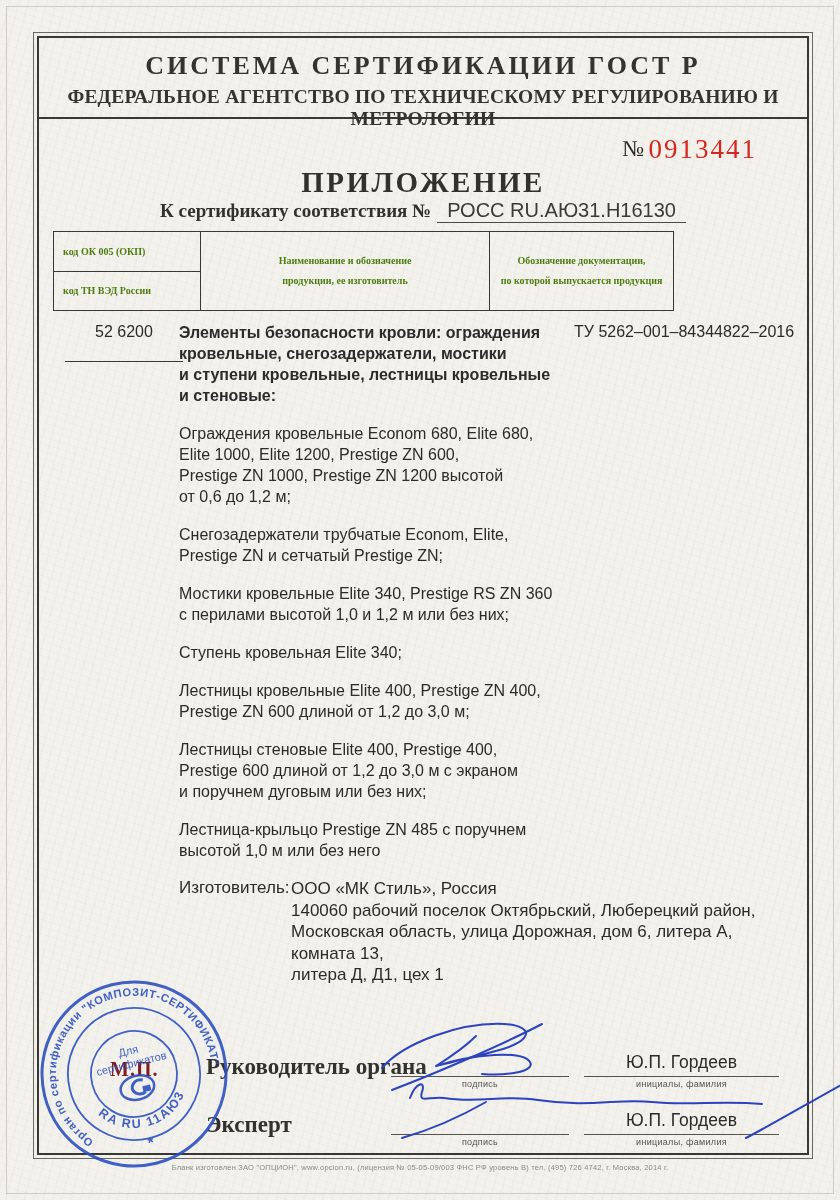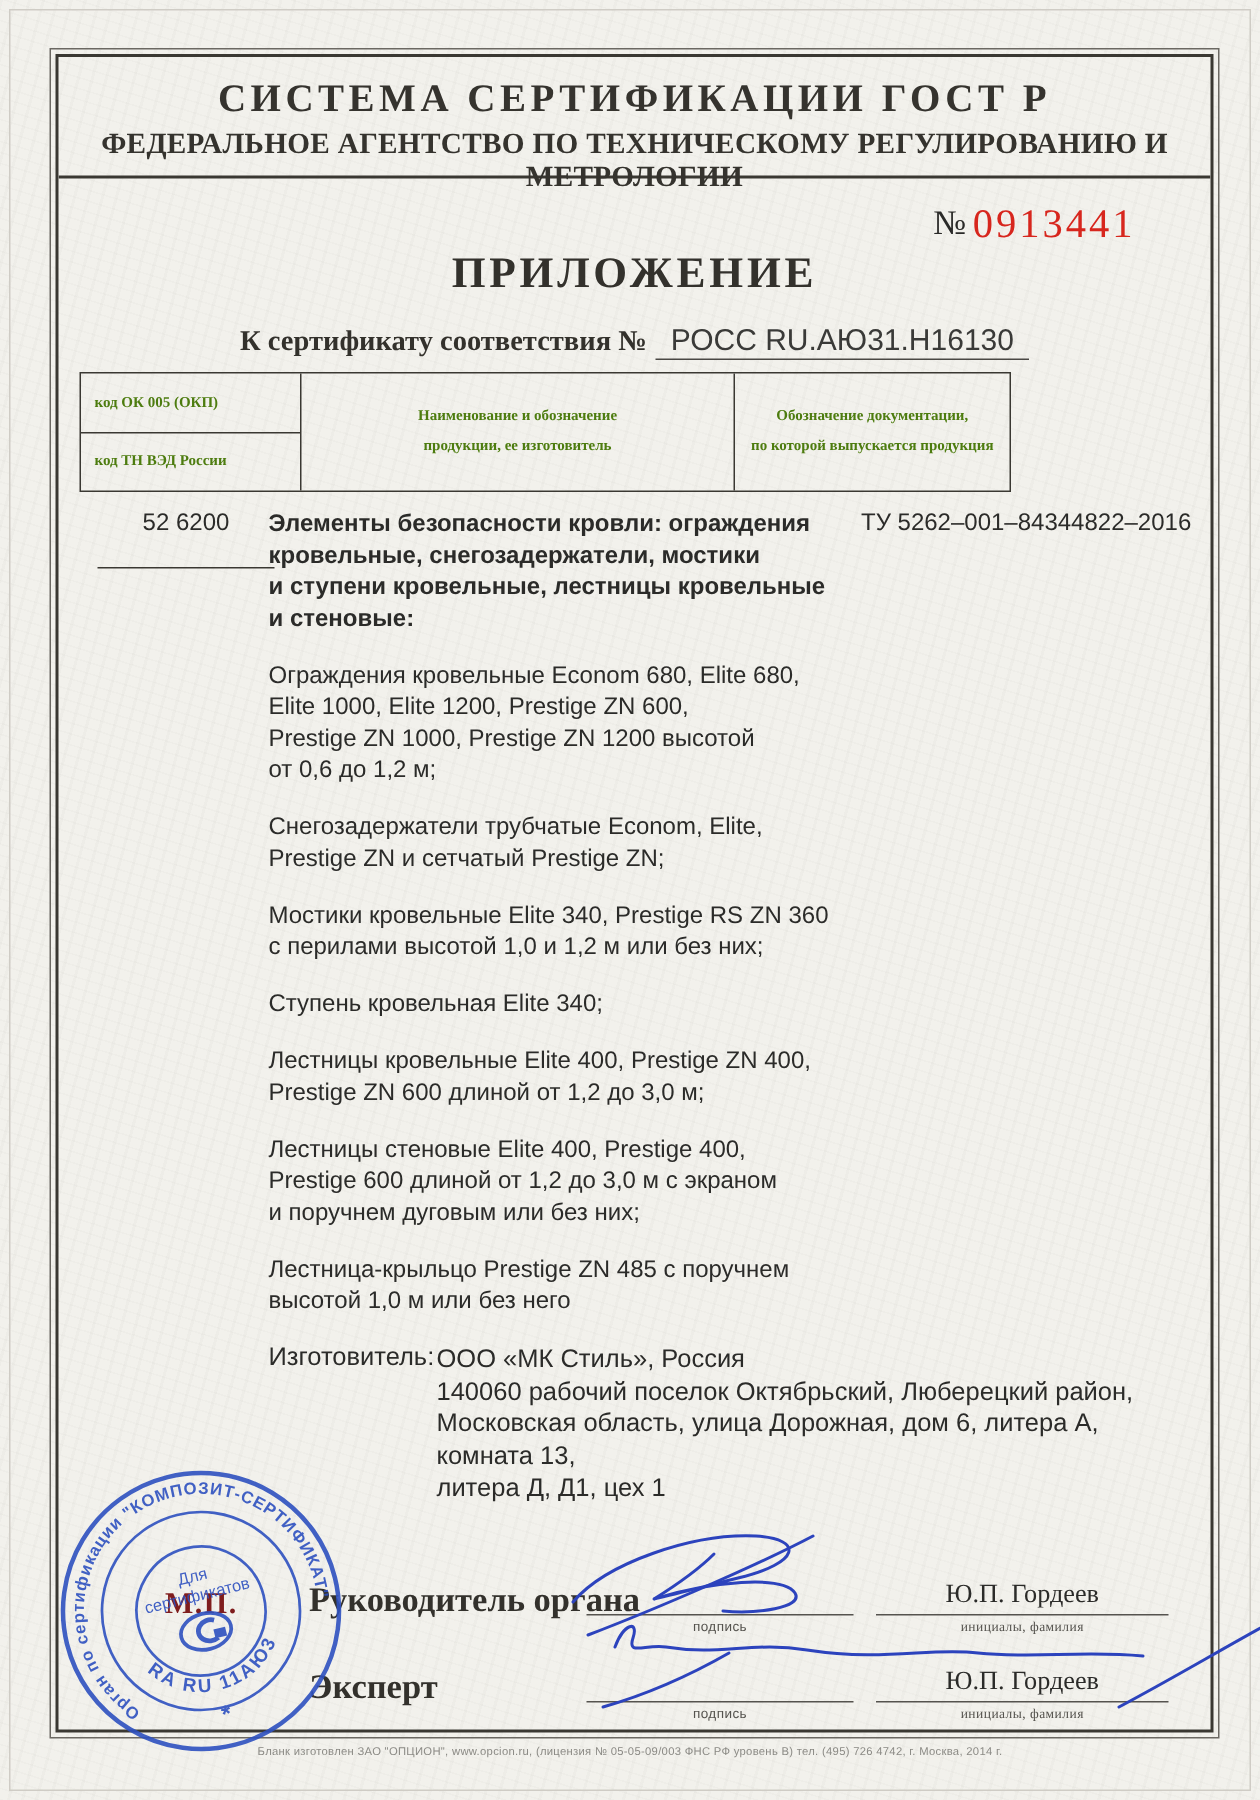--- a/index.html
+++ b/index.html
@@ -22,21 +22,21 @@
   .header-box { border-bottom: 2px solid #3a3832; padding-top: 13px; height: 66px; text-align: center; }
   .h1 { font-family: "Liberation Serif", serif; font-weight: bold; font-size: 26px; letter-spacing: 3px; color: #35332e; }
   .h2 { font-family: "Liberation Serif", serif; font-weight: bold; font-size: 19.5px; letter-spacing: 0.2px; margin-top: 5px; color: #35332e; }
 
   .number-row { text-align: right; padding-right: 50px; margin-top: 15px; height: 30px; }
   .num-label { font-family: "Liberation Serif", serif; font-size: 23px; color: #2a2a28; vertical-align: 2px; }
   .num-value { font-family: Liberation Serif, serif; font-size: 27px; letter-spacing: 2px; color: #d7261d; font-weight: 500; }
 
   .doc-title { text-align: center; font-family: "Liberation Serif", serif; font-weight: bold; font-size: 29px; letter-spacing: 2.5px; color: #33312c; margin-top: 2px; }
 
-  .cert-line { text-align: center; margin-top: 17px; font-family: "Liberation Serif", serif; font-weight: bold; font-size: 19px; color: #33312c; }
+  .cert-line { text-align: center; font-family: "Liberation Serif", serif; font-weight: bold; font-size: 19px; color: #33312c; }
   .cert-no { font-family: "Liberation Sans", sans-serif; font-weight: normal; font-size: 20px; color: #3a3a38; border-bottom: 1.5px solid #4a4844; padding: 0 10px 1px 10px; margin-left: 6px; }
 
   .subtitle { text-align: center; margin-top: 19px; font-family: "Liberation Serif", serif; font-weight: bold; font-size: 18.5px; line-height: 25px; color: #33312c; white-space: pre-line; }
 
   
   .spec-table { margin: 9px 0 0 14px; width: 621px; border: 1.5px solid #3a3832; display: flex; height: 80px; box-sizing: border-box; font-family: "Liberation Serif", serif; font-weight: bold; font-size: 10px; color: #4d7c0f; }
   .tcol1 { width: 146px; border-right: 1.5px solid #3a3832; display: flex; flex-direction: column; }
   .tcol1a { flex: 1; border-bottom: 1.5px solid #3a3832; display: flex; align-items: center; padding-left: 9px; }
   .tcol1b { flex: 1; display: flex; align-items: center; padding-left: 9px; }
   .tcol2 { width: 288px; border-right: 1.5px solid #3a3832; display: flex; align-items: center; justify-content: center; text-align: center; white-space: pre-line; line-height: 20px; }
@@ -55,21 +55,21 @@
   .mf-label { width: 112px; flex: none; }
   .mf-text { white-space: pre-line; line-height: 21.5px; width: 490px; }
 
   
   .sig-block { position: absolute; top: 1000px; left: 0; right: 0; }
   .sig-row { position: relative; height: 52px; }
   .role { position: absolute; left: 167px; top: 16px; font-family: "Liberation Serif", serif; font-weight: bold; font-size: 23px; color: #33312c; }
   .sig-group { position: absolute; left: 352px; top: 0; width: 178px; text-align: center; }
   .sig-space { height: 38px; border-bottom: 1.2px solid #55534e; }
   .small-caption { font-size: 9px; color: #55534e; padding-top: 2px; letter-spacing: 0.3px; }
-  .name-group { position: absolute; left: 545px; top: 14px; width: 195px; text-align: center; font-family: Liberation Serif, serif; }
+  .name-group { position: absolute; left: 545px; top: 14px; width: 195px; text-align: center; }
   .name { font-size: 17.5px; border-bottom: 1.2px solid #55534e; padding-bottom: 3px; }
 
   
   .stamp-svg { position: absolute; left: 36px; top: 976px; transform: rotate(-14deg); opacity: 0.9; z-index: 5; }
   .mp-mark { position: absolute; left: 110px; top: 1058px; font-family: "Liberation Serif", serif; font-weight: bold; font-size: 20px; color: #7f1d1d; letter-spacing: 1px; z-index: 4; }
 
   .sig-svg { position: absolute; z-index: 6; }
   #sig1 { left: 372px; top: 1016px; }
   #sig2 { left: 390px; top: 1076px; }
 

